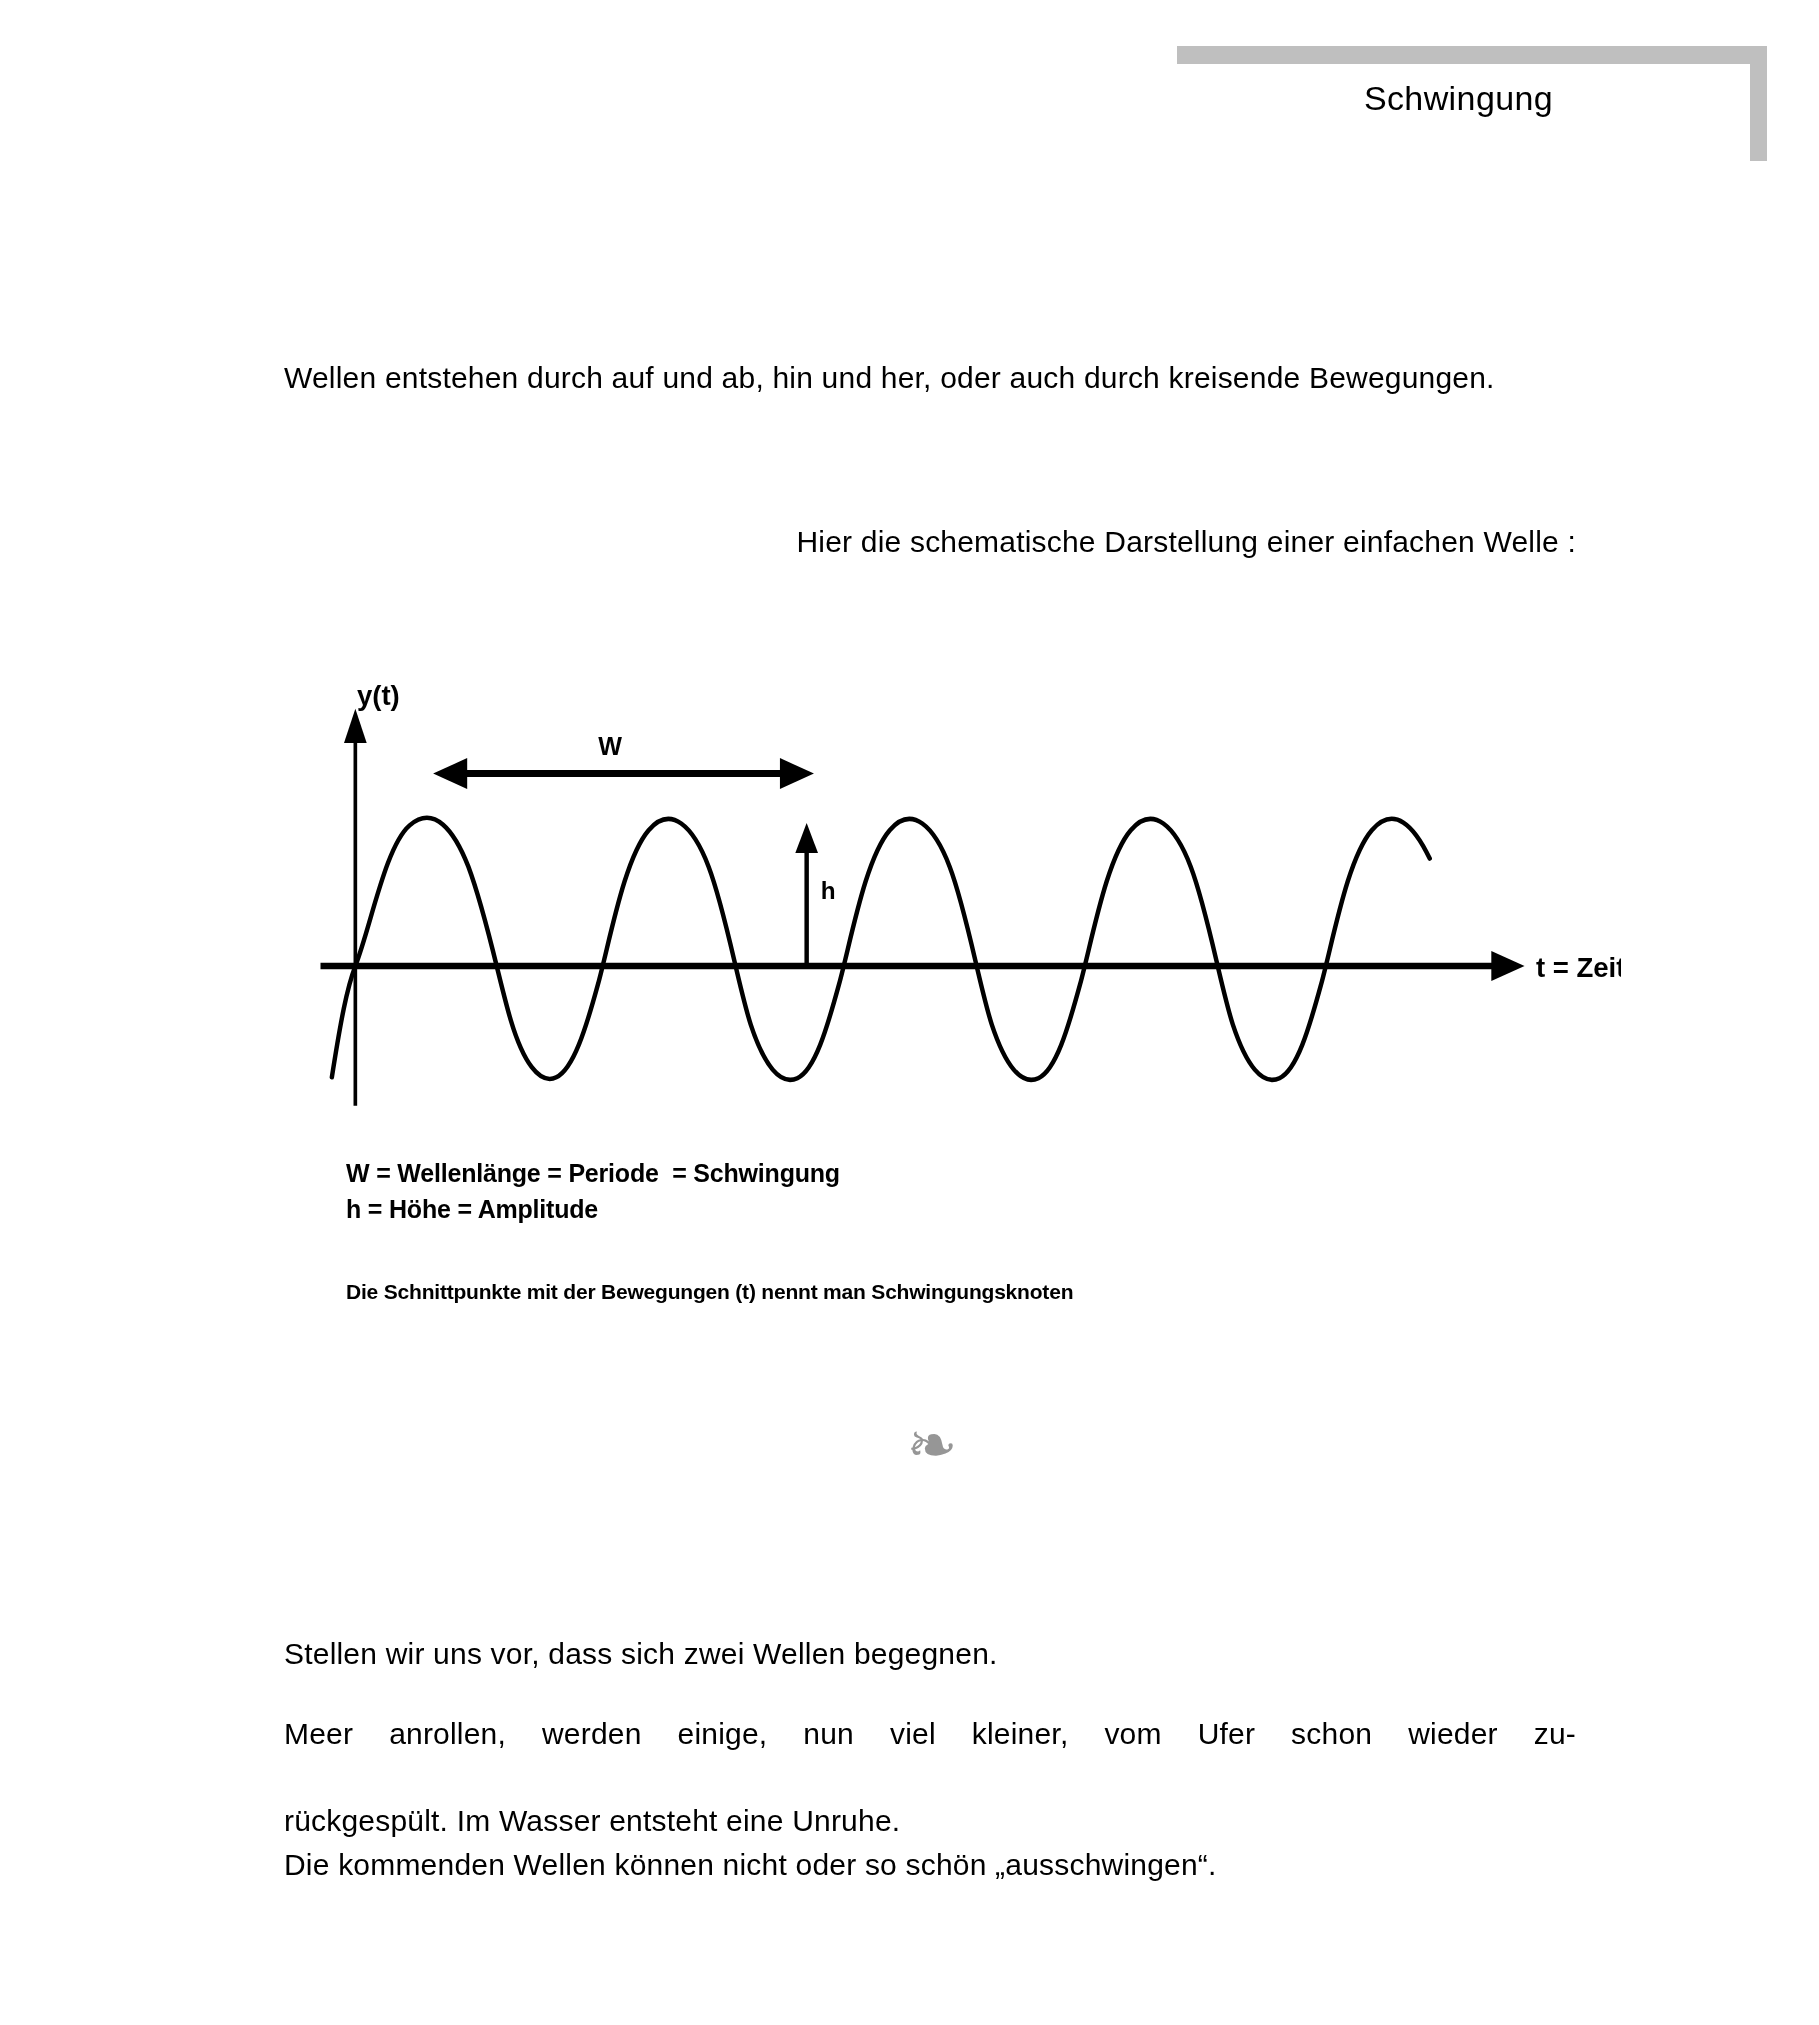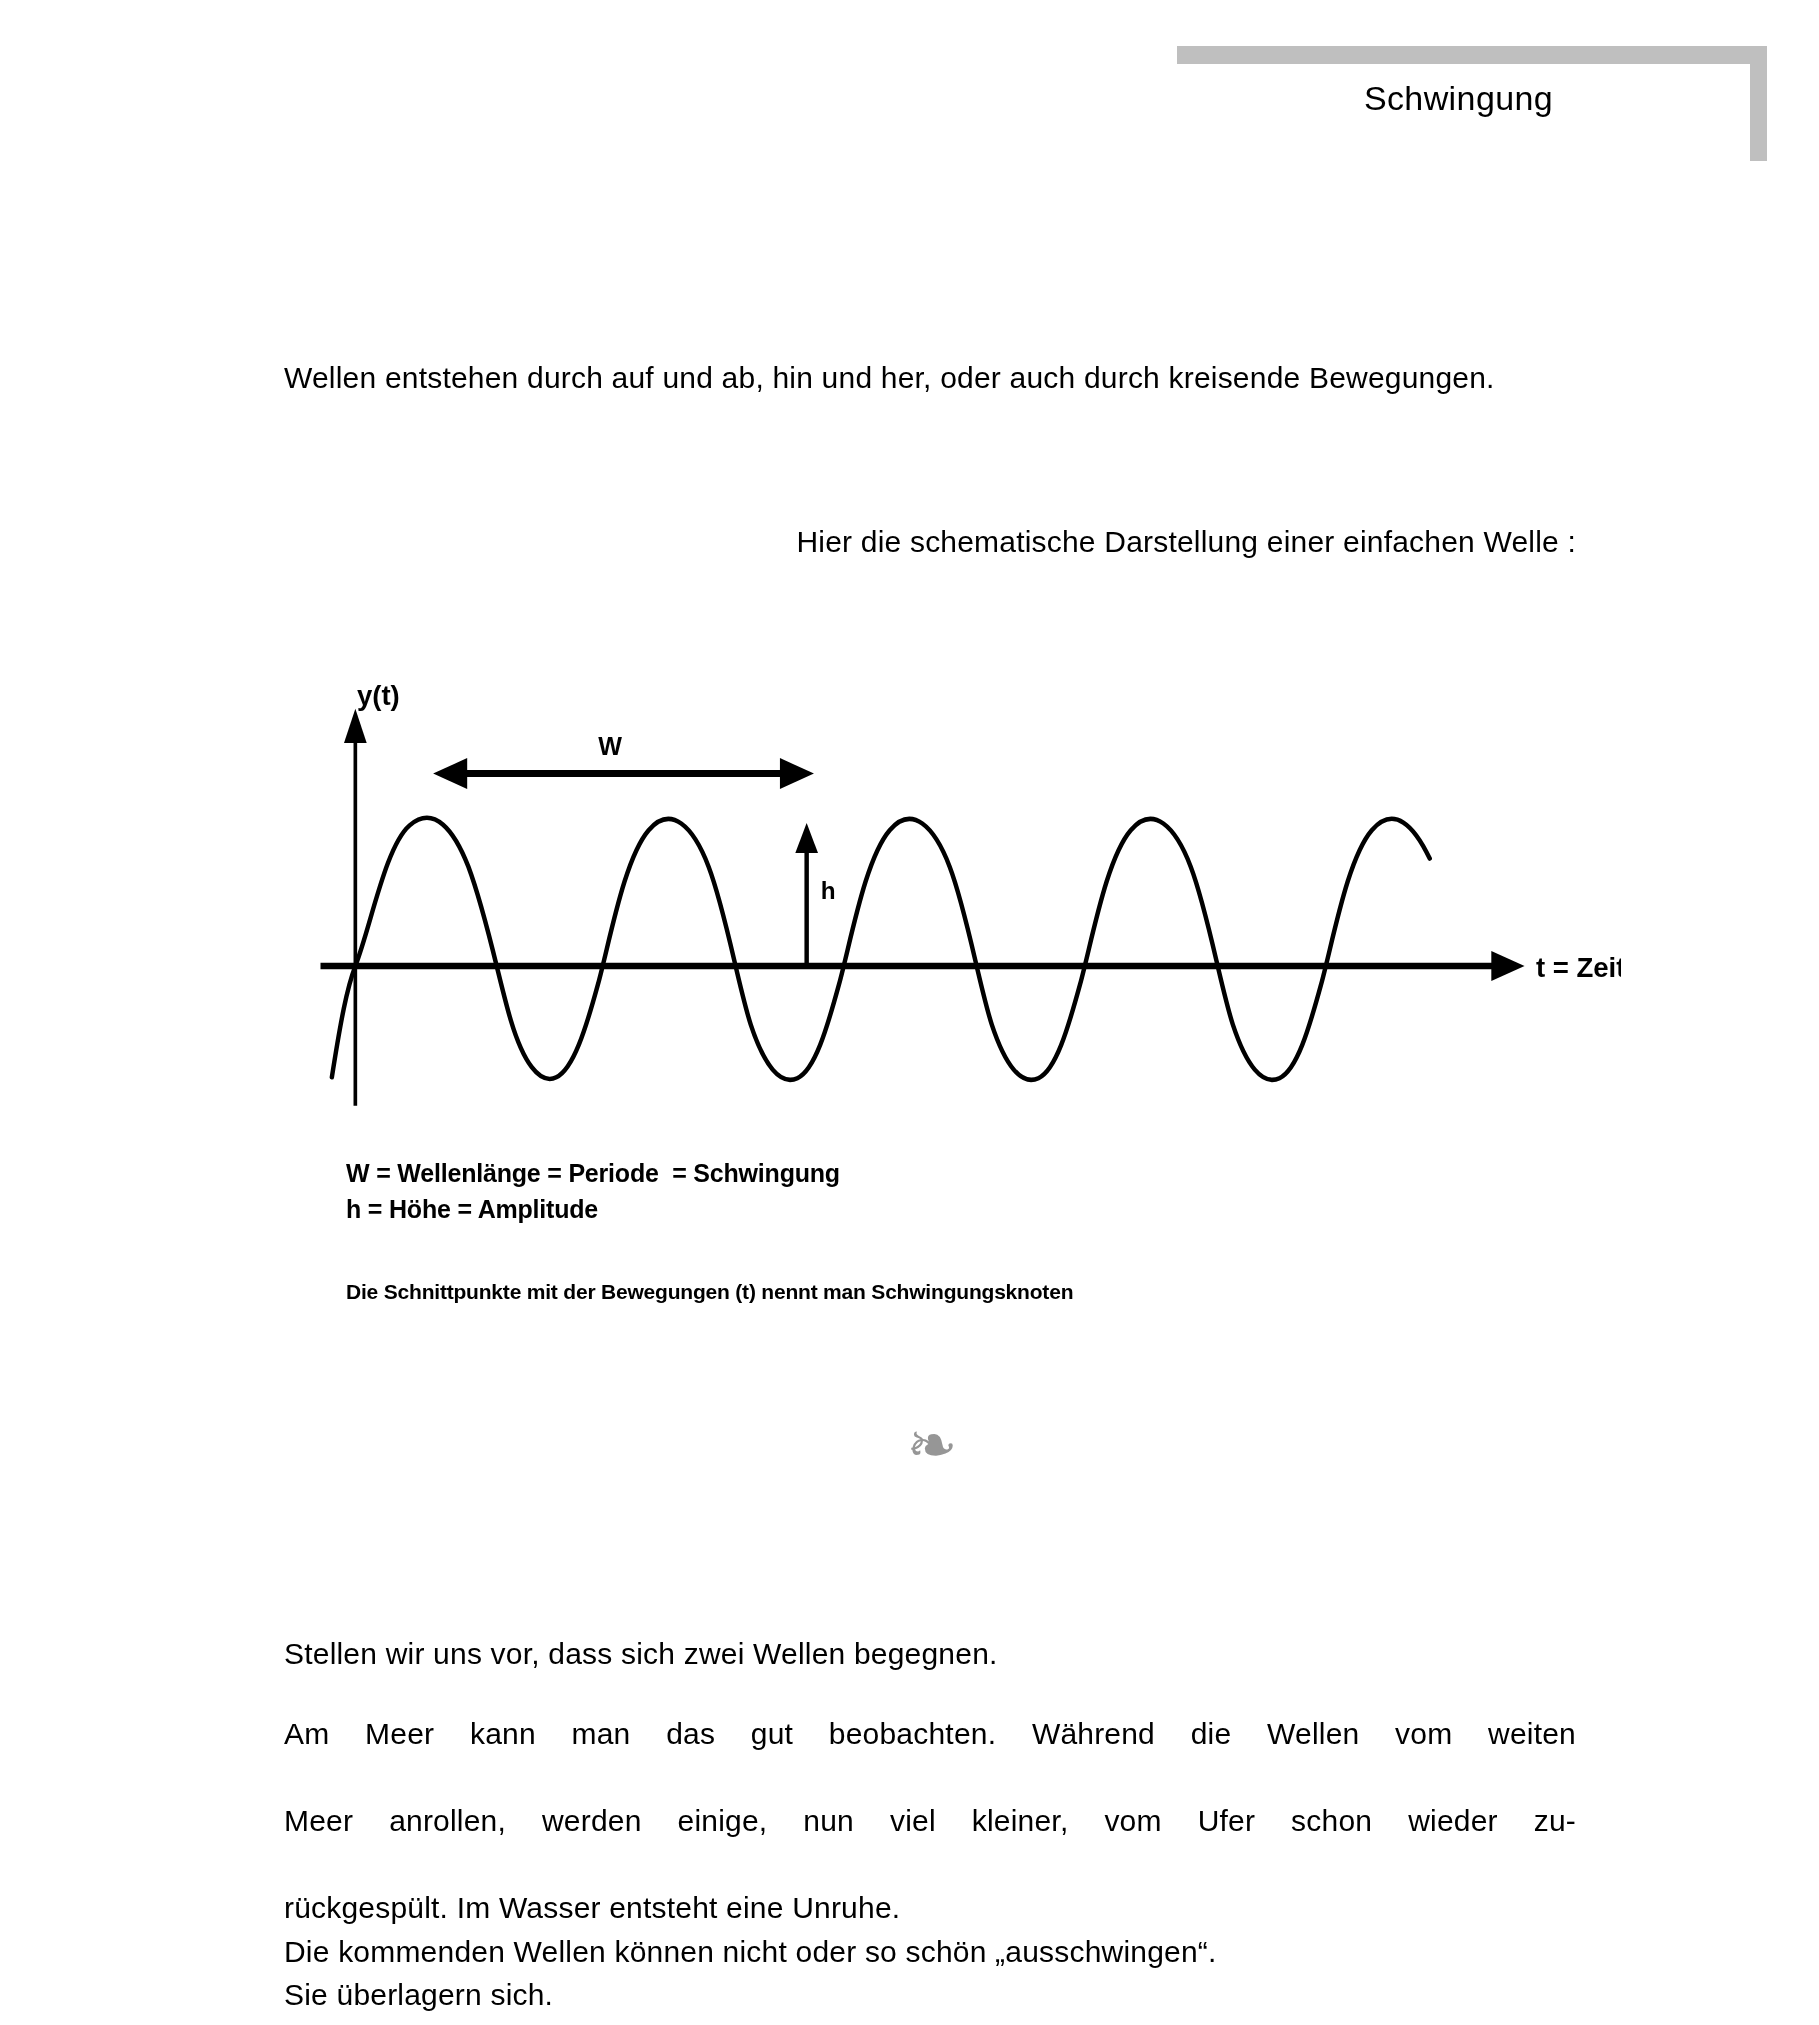--- a/index.html
+++ b/index.html
@@ -230,25 +230,23 @@
 
   <div class="caption-knoten">Die Schnittpunkte mit der Bewegungen (t) nennt man Schwingungsknoten</div>
 
   <div class="ornament">
     <span class="ornament-glyph">❧</span>
   </div>
 
   <div class="body-text para-stellen">Stellen wir uns vor, dass sich zwei Wellen begegnen.</div>
 
   <div class="body-text para-meer">
-    <span class="justified-line">Am Meer kann man das gut beobachten. Während die Wellen vom weiten</span>
     <span class="justified-line">Meer anrollen, werden einige, nun viel kleiner, vom Ufer schon wieder zu-</span>
     <span class="last-line">rückgespült. Im Wasser entsteht eine Unruhe.</span>
     <span class="last-line">Die kommenden Wellen können nicht oder so schön „ausschwingen“.</span>
-    <span class="last-line">Sie überlagern sich.</span>
   </div>
 
   <div class="body-text para-closing">
     <span class="closing-line-1">Ich möchte Ihnen im Folgenden drei Formen von Wellen</span>
 
   </div>
 
 </div>
 
 

